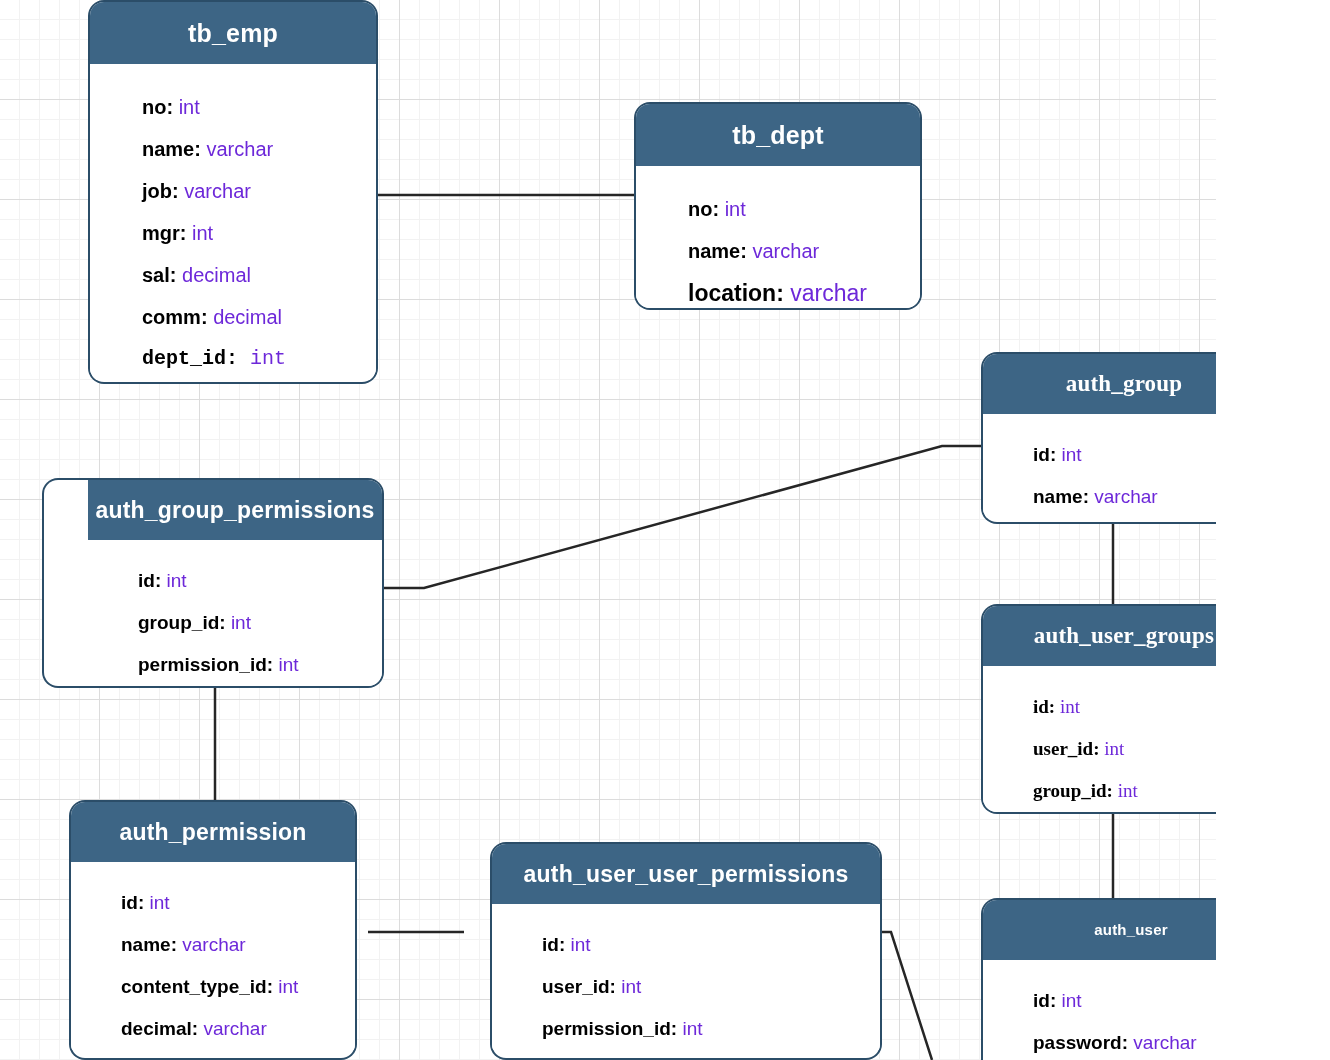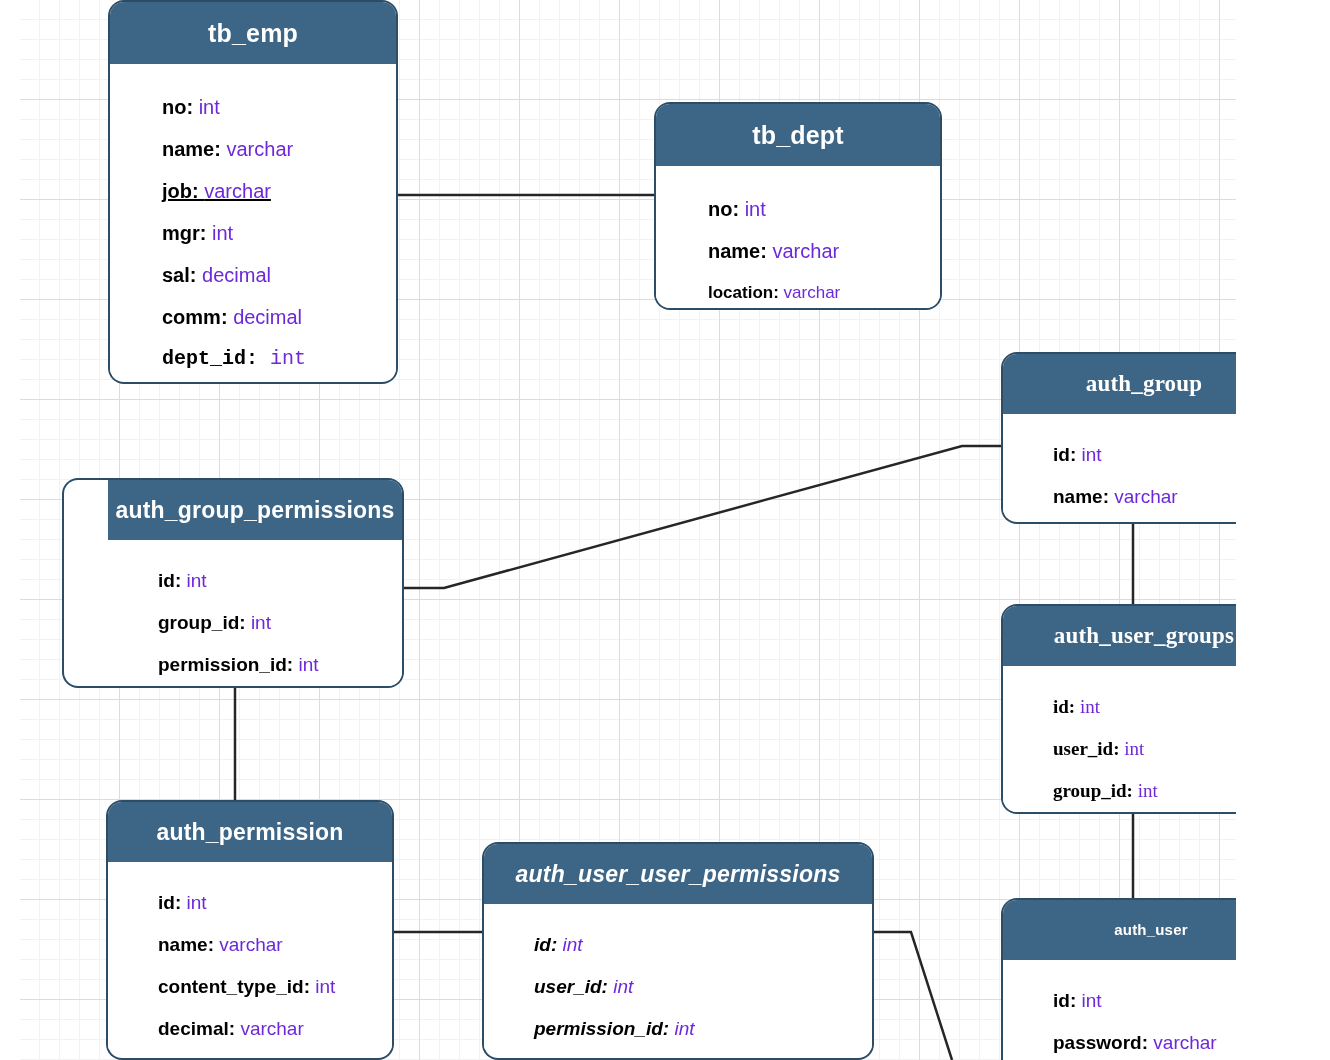--- a/index.html
+++ b/index.html
@@ -14,21 +14,20 @@
     overflow: hidden;
     background-color: #ffffff;
     background-image:
       linear-gradient(to right, #dcdcdc 1px, transparent 1px),
       linear-gradient(to bottom, #dcdcdc 1px, transparent 1px),
       linear-gradient(to right, #f2f2f2 1px, transparent 1px),
       linear-gradient(to bottom, #f2f2f2 1px, transparent 1px);
     background-size: 100px 100px, 100px 100px, 20px 20px, 20px 20px;
     background-position: -1px -1px, -1px -1px, -1px -1px, -1px -1px;
     font-family: "Liberation Sans", sans-serif;
-    margin-left: 20px;
   }
   #links {
     position: absolute;
     left: 0; top: 0;
     width: 1330px;
     height: 1060px;
     pointer-events: none;
   }
   .entity {
     position: absolute;
@@ -76,33 +75,33 @@
       <polyline points="1113,812 1113,900" fill="none" stroke="#262626" stroke-width="2.5" stroke-linejoin="miter"></polyline>
       <polyline points="368,932 464,932" fill="none" stroke="#262626" stroke-width="2.5" stroke-linejoin="miter"></polyline>
       <polyline points="852,932 891,932 932,1060" fill="none" stroke="#262626" stroke-width="2.5" stroke-linejoin="miter"></polyline>
     </svg>
   <div id="entity-layer">
       <div class="entity" style="left: 90px; top: 2px; width: 286px; height: 380px;">
         <div class="entity-header" style="height: 62px; line-height: 62px; font-size: 25px;">tb_emp</div>
         <div class="entity-body" style="padding-top: 22px; padding-left: 52px;">
           <div class="field" style="font-size: 20px; height: 42px; line-height: 42px;"><span class="fname">no</span><span class="fcolon">: </span><span class="ftype">int</span></div>
           <div class="field" style="font-size: 20px; height: 42px; line-height: 42px;"><span class="fname">name</span><span class="fcolon">: </span><span class="ftype">varchar</span></div>
-          <div class="field" style="font-size: 20px; height: 42px; line-height: 42px; text-decoration: underline;"><span class="fname">job</span><span class="fcolon">: </span><span class="ftype">varchar</span></div>
+          <div class="field" style="font-size: 20px; height: 42px; line-height: 42px;"><span class="fname">job</span><span class="fcolon">: </span><span class="ftype">varchar</span></div>
           <div class="field" style="font-size: 20px; height: 42px; line-height: 42px;"><span class="fname">mgr</span><span class="fcolon">: </span><span class="ftype">int</span></div>
           <div class="field" style="font-size: 20px; height: 42px; line-height: 42px;"><span class="fname">sal</span><span class="fcolon">: </span><span class="ftype">decimal</span></div>
           <div class="field" style="font-size: 20px; height: 42px; line-height: 42px;"><span class="fname">comm</span><span class="fcolon">: </span><span class="ftype">decimal</span></div>
           <div class="field" style="font-size: 20px; height: 42px; line-height: 42px; font-family: Liberation Mono, monospace;"><span class="fname">dept_id</span><span class="fcolon">: </span><span class="ftype">int</span></div>
         </div>
       </div>
       <div class="entity" style="left: 636px; top: 104px; width: 284px; height: 204px;">
         <div class="entity-header" style="height: 62px; line-height: 62px; font-size: 25px;">tb_dept</div>
         <div class="entity-body" style="padding-top: 22px; padding-left: 52px;">
           <div class="field" style="font-size: 20px; height: 42px; line-height: 42px;"><span class="fname">no</span><span class="fcolon">: </span><span class="ftype">int</span></div>
           <div class="field" style="font-size: 20px; height: 42px; line-height: 42px;"><span class="fname">name</span><span class="fcolon">: </span><span class="ftype">varchar</span></div>
-          <div class="field" style="font-size: 17px; height: 42px; line-height: 42px;"><span class="fname">location</span><span class="fcolon">: </span><span class="ftype">varchar</span></div>
+          <div class="field" style="font-size: 23px; height: 42px; line-height: 42px;"><span class="fname">location</span><span class="fcolon">: </span><span class="ftype">varchar</span></div>
         </div>
       </div>
       <div class="entity" style="left: 983px; top: 354px; width: 282px; height: 168px;">
         <div class="entity-header" style="height: 60px; line-height: 60px; font-size: 23px; font-family: Liberation Serif, serif;">auth_group</div>
         <div class="entity-body" style="padding-top: 20px; padding-left: 50px;">
           <div class="field" style="font-size: 19px; height: 42px; line-height: 42px;"><span class="fname">id</span><span class="fcolon">: </span><span class="ftype">int</span></div>
           <div class="field" style="font-size: 19px; height: 42px; line-height: 42px;"><span class="fname">name</span><span class="fcolon">: </span><span class="ftype">varchar</span></div>
         </div>
       </div>
       <div class="entity" style="left: 44px; top: 480px; width: 338px; height: 206px; padding-left: 44px;">
@@ -114,30 +113,30 @@
         </div>
       </div>
       <div class="entity" style="left: 983px; top: 606px; width: 282px; height: 206px; font-family: Liberation Serif, serif;">
         <div class="entity-header" style="height: 60px; line-height: 60px; font-size: 23px;">auth_user_groups</div>
         <div class="entity-body" style="padding-top: 20px; padding-left: 50px;">
           <div class="field" style="font-size: 19px; height: 42px; line-height: 42px;"><span class="fname">id</span><span class="fcolon">: </span><span class="ftype">int</span></div>
           <div class="field" style="font-size: 19px; height: 42px; line-height: 42px;"><span class="fname">user_id</span><span class="fcolon">: </span><span class="ftype">int</span></div>
           <div class="field" style="font-size: 19px; height: 42px; line-height: 42px;"><span class="fname">group_id</span><span class="fcolon">: </span><span class="ftype">int</span></div>
         </div>
       </div>
-      <div class="entity" style="left: 88px; top: 802px; width: 284px; height: 256px;">
+      <div class="entity" style="left: 71px; top: 802px; width: 284px; height: 256px;">
         <div class="entity-header" style="height: 60px; line-height: 60px; font-size: 23px;">auth_permission</div>
         <div class="entity-body" style="padding-top: 20px; padding-left: 50px;">
           <div class="field" style="font-size: 19px; height: 42px; line-height: 42px;"><span class="fname">id</span><span class="fcolon">: </span><span class="ftype">int</span></div>
           <div class="field" style="font-size: 19px; height: 42px; line-height: 42px;"><span class="fname">name</span><span class="fcolon">: </span><span class="ftype">varchar</span></div>
           <div class="field" style="font-size: 19px; height: 42px; line-height: 42px;"><span class="fname">content_type_id</span><span class="fcolon">: </span><span class="ftype">int</span></div>
           <div class="field" style="font-size: 19px; height: 42px; line-height: 42px;"><span class="fname">decimal</span><span class="fcolon">: </span><span class="ftype">varchar</span></div>
         </div>
       </div>
-      <div class="entity" style="left: 464px; top: 844px; width: 388px; height: 214px; font-style: italic;">
+      <div class="entity" style="left: 492px; top: 844px; width: 388px; height: 214px;">
         <div class="entity-header" style="height: 60px; line-height: 60px; font-size: 23px;">auth_user_user_permissions</div>
         <div class="entity-body" style="padding-top: 20px; padding-left: 50px;">
           <div class="field" style="font-size: 19px; height: 42px; line-height: 42px;"><span class="fname">id</span><span class="fcolon">: </span><span class="ftype">int</span></div>
           <div class="field" style="font-size: 19px; height: 42px; line-height: 42px;"><span class="fname">user_id</span><span class="fcolon">: </span><span class="ftype">int</span></div>
           <div class="field" style="font-size: 19px; height: 42px; line-height: 42px;"><span class="fname">permission_id</span><span class="fcolon">: </span><span class="ftype">int</span></div>
         </div>
       </div>
       <div class="entity" style="left: 983px; top: 900px; width: 296px; height: 175px;">
         <div class="entity-header" style="height: 60px; line-height: 60px; font-size: 15px;">auth_user</div>
         <div class="entity-body" style="padding-top: 20px; padding-left: 50px;">

